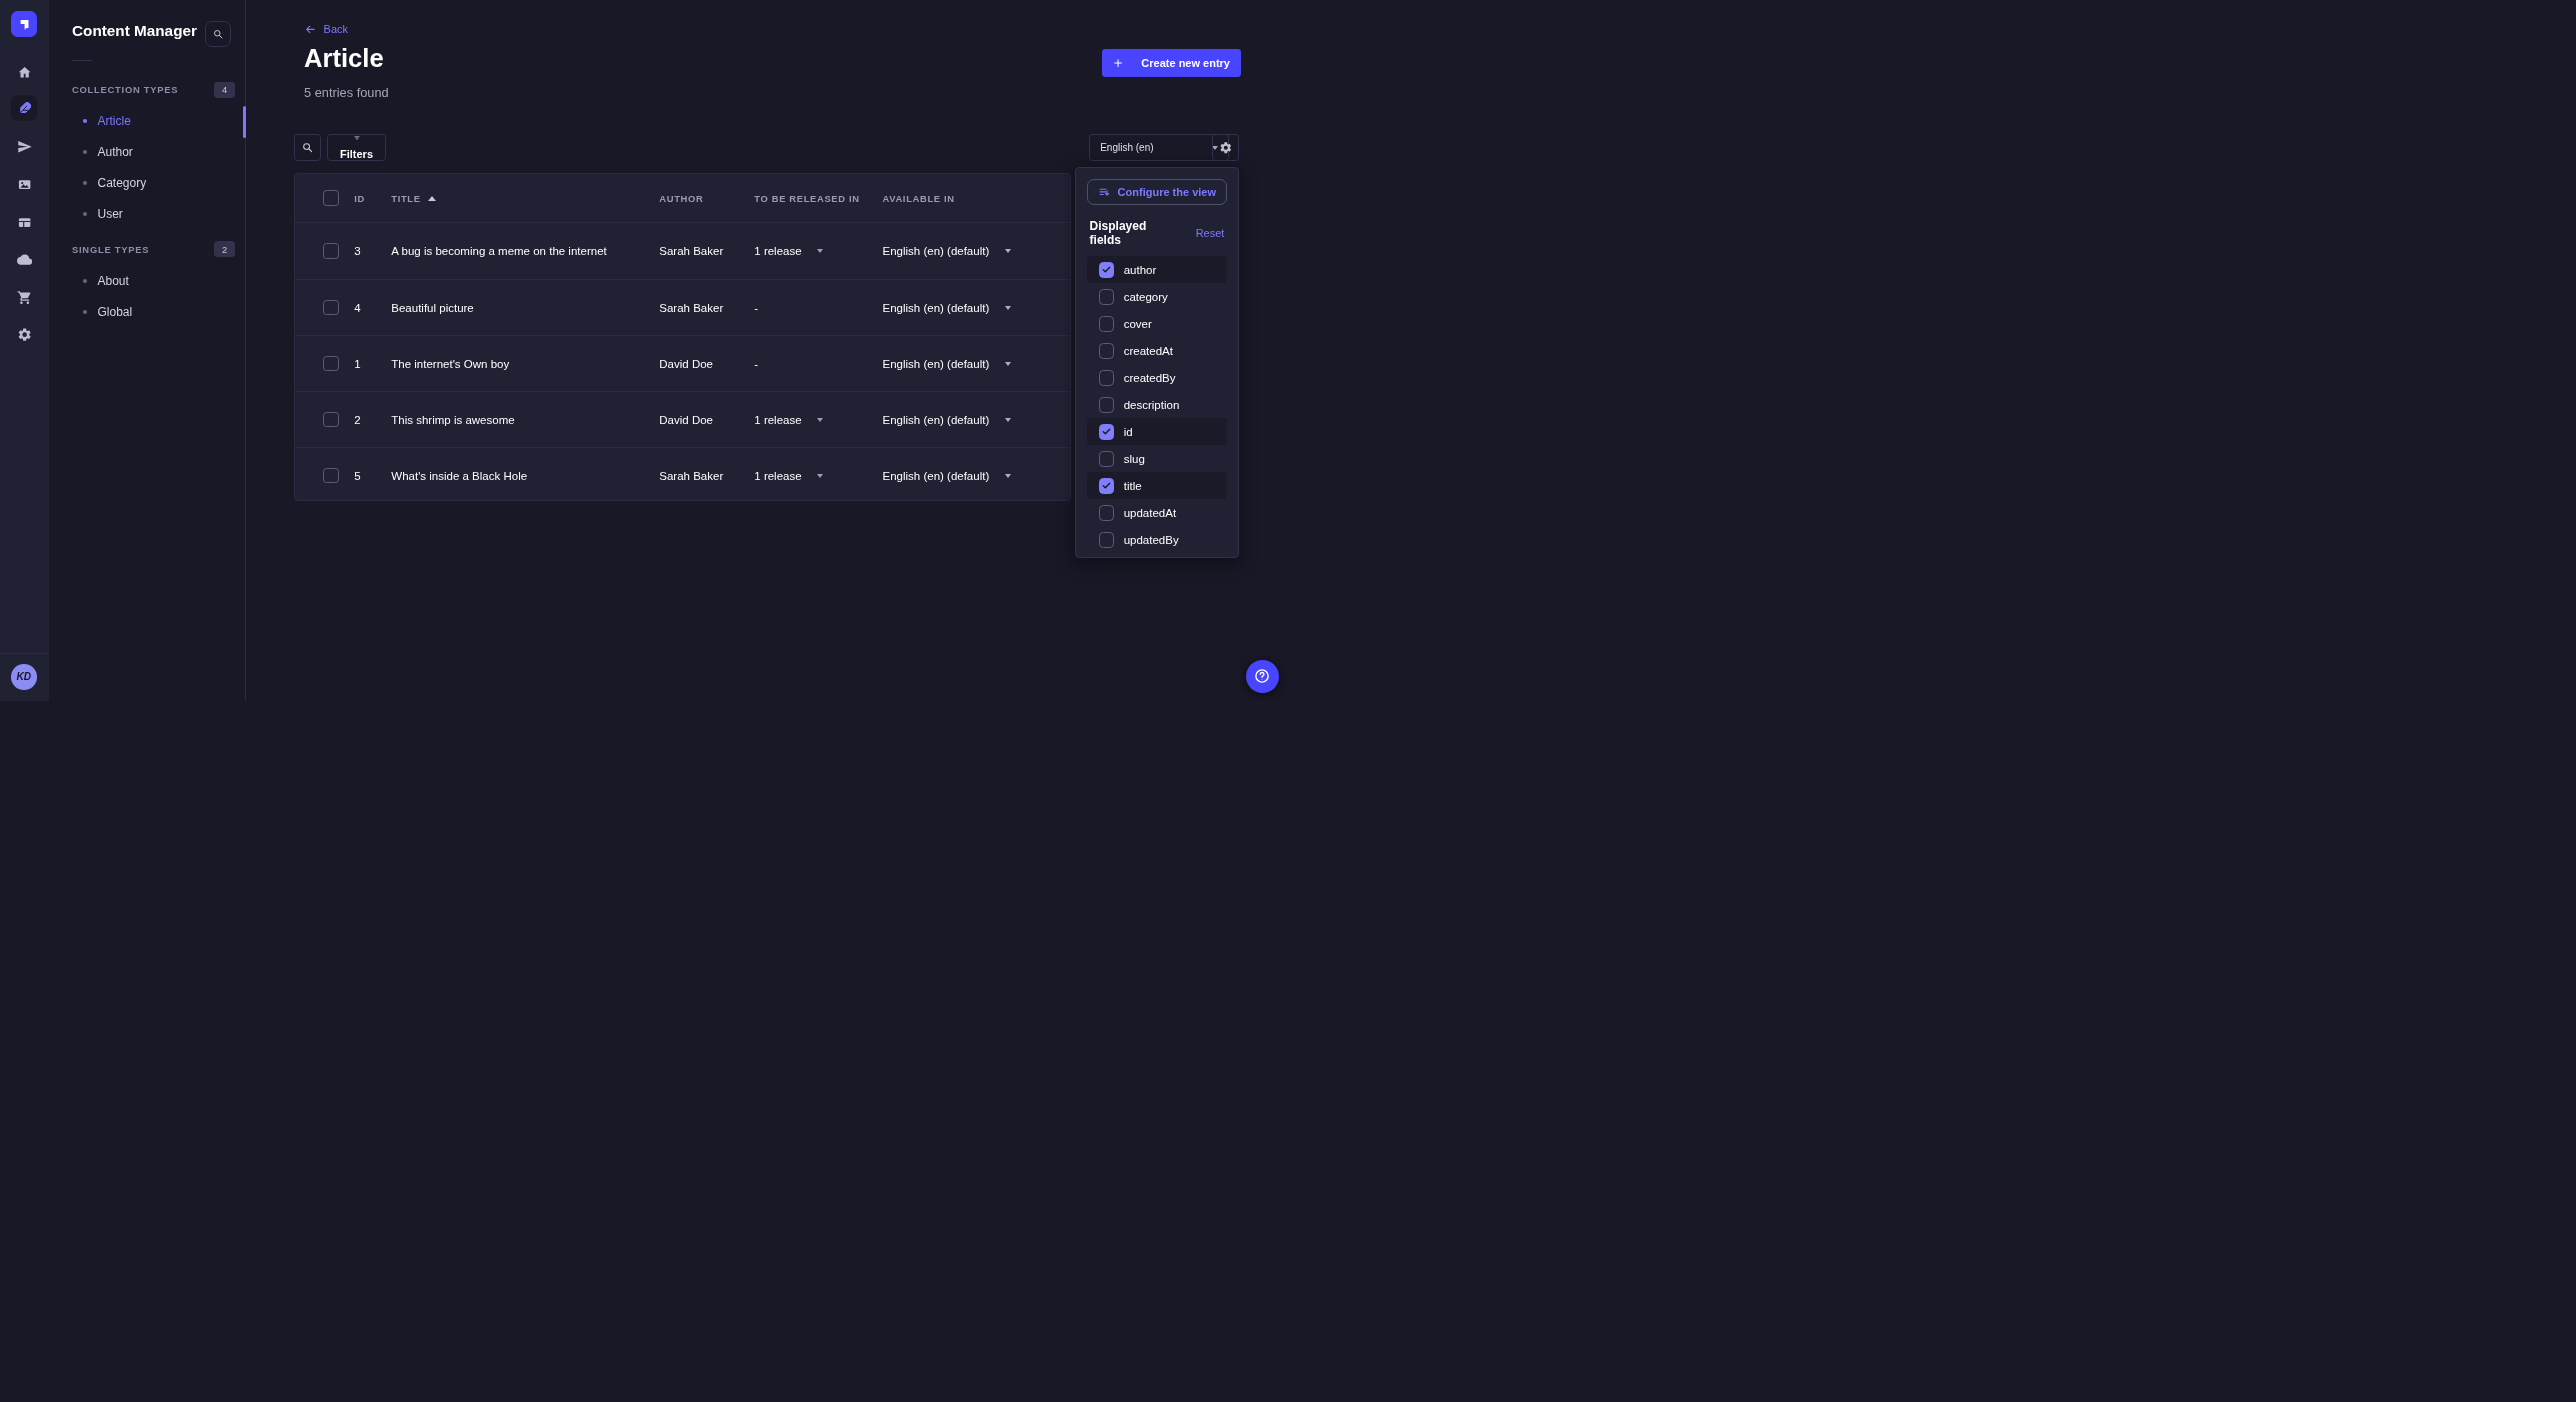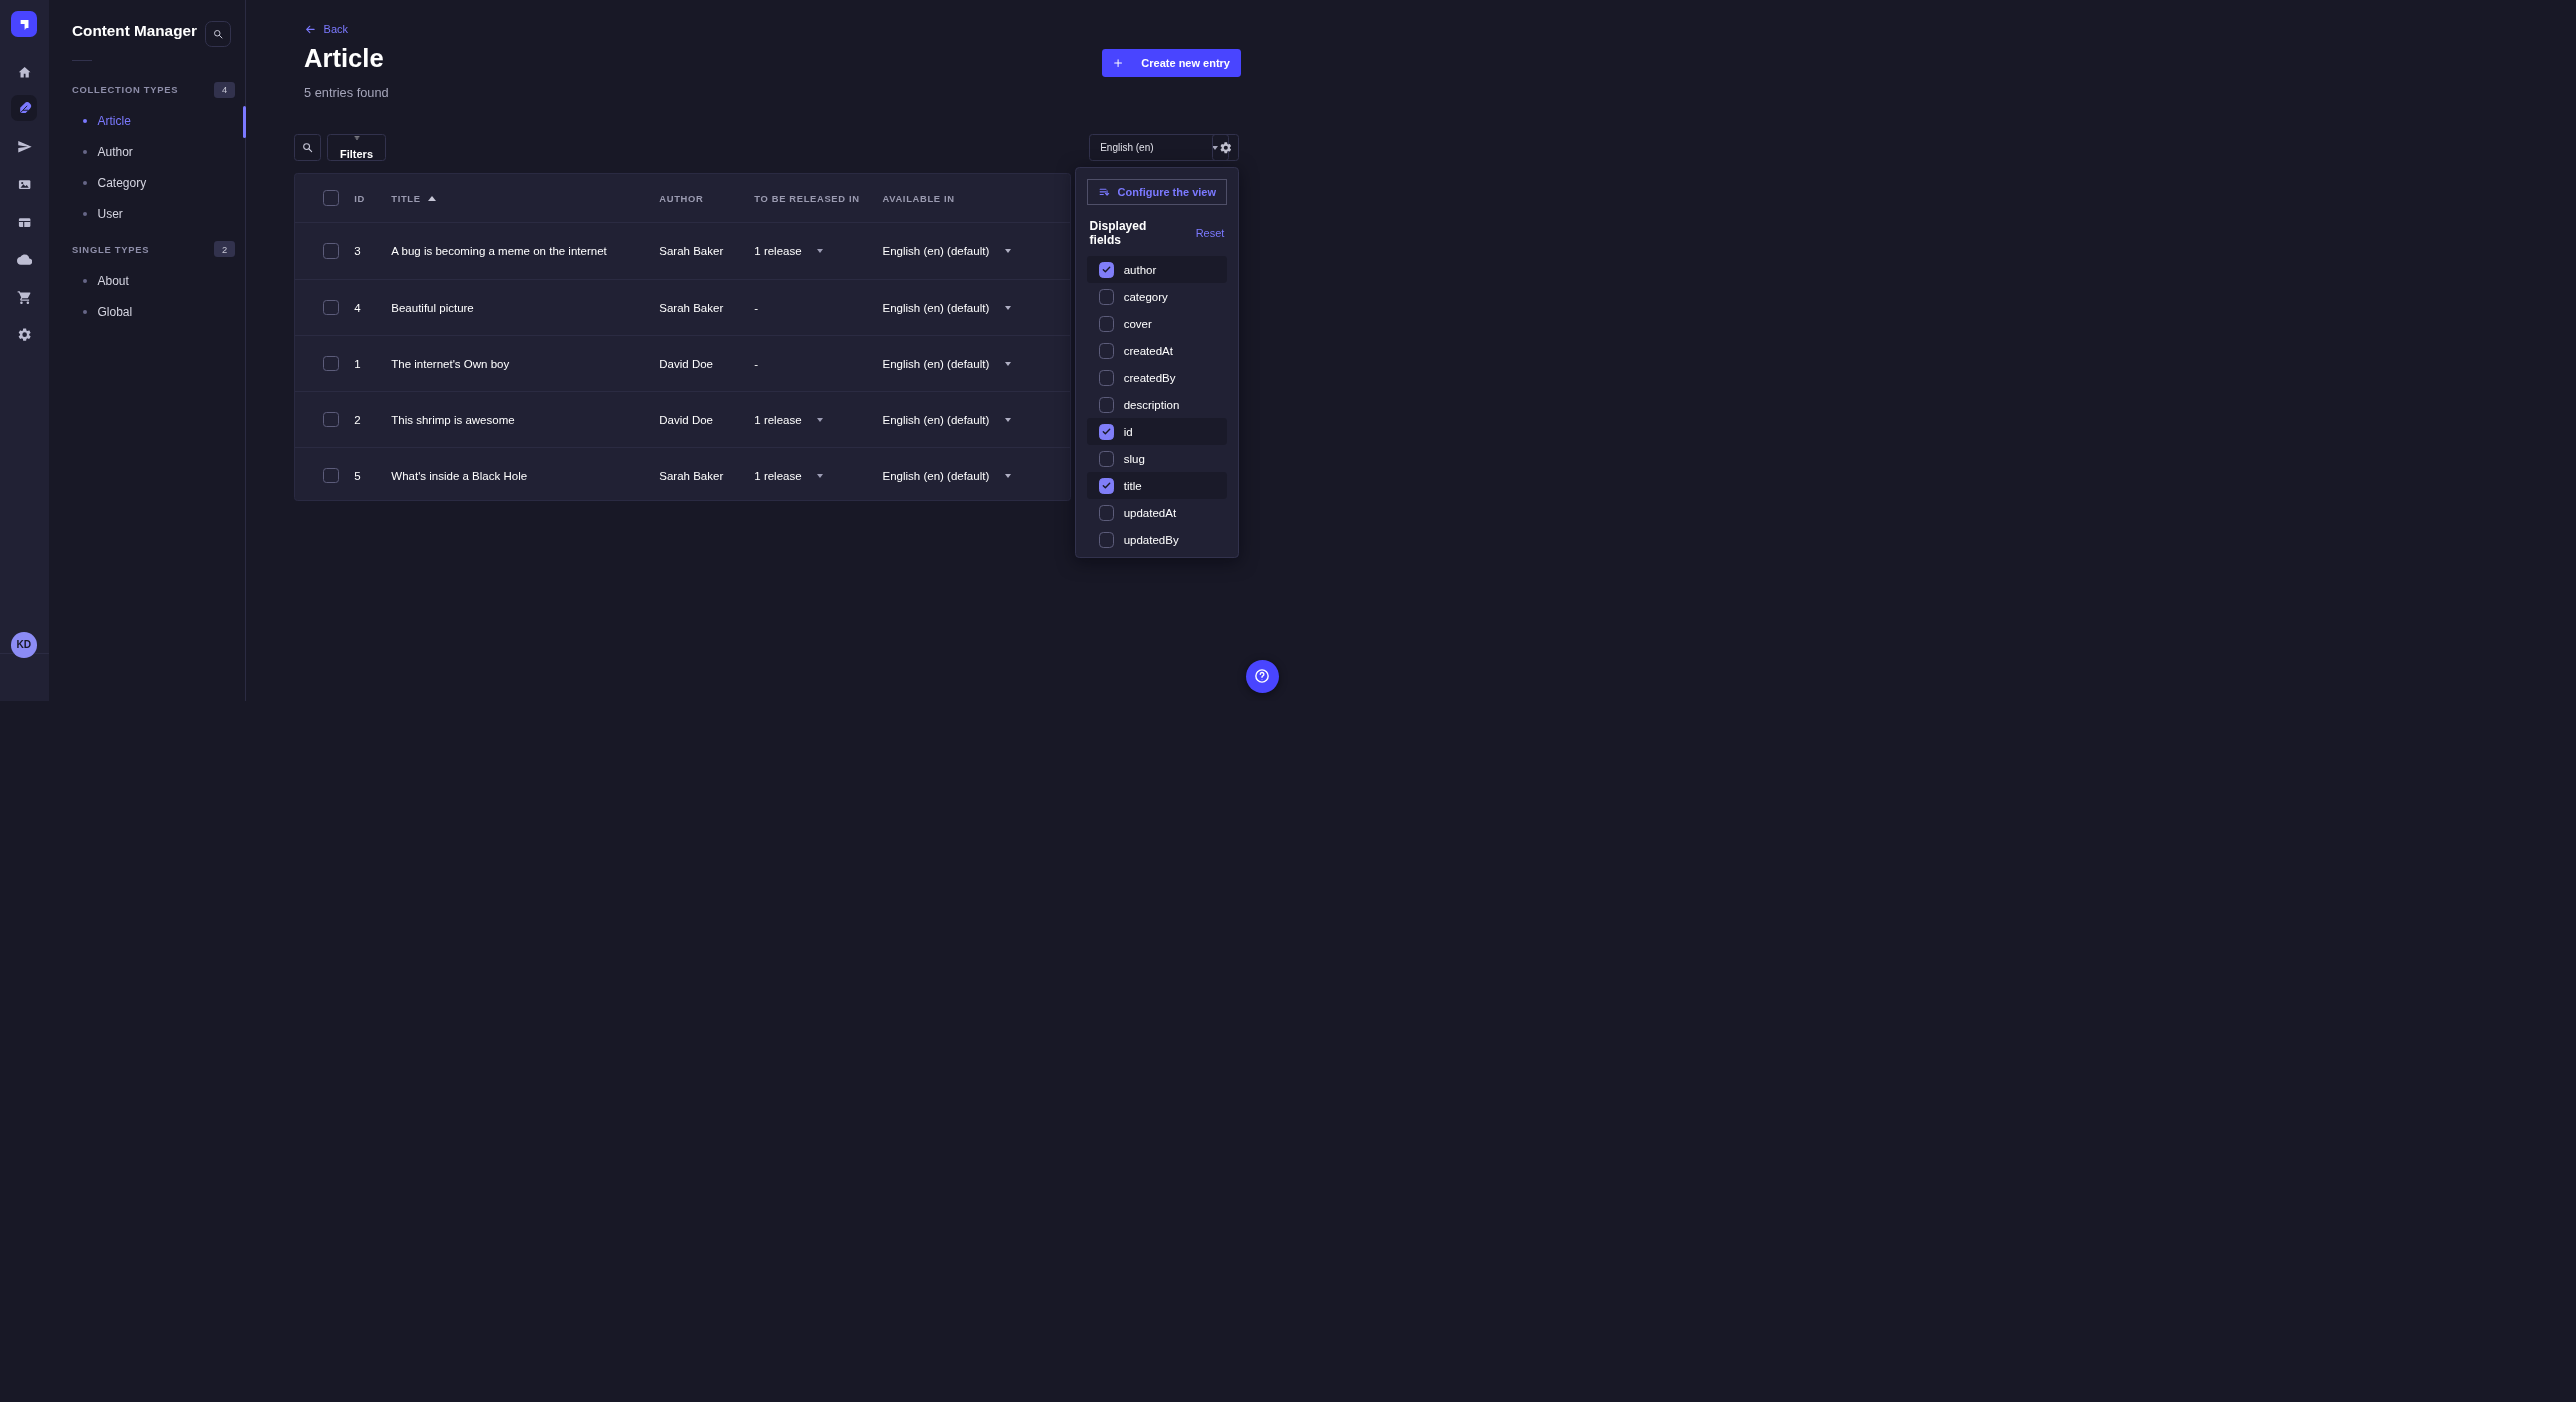--- a/index.html
+++ b/index.html
@@ -14,23 +14,23 @@
 
   
   .rail{position:absolute;left:0;top:0;bottom:0;width:49px;background:var(--panel);z-index:4;}
   .logo-tile{position:absolute;left:11px;top:11px;width:25.6px;height:25.6px;border-radius:6.8px;
     background:var(--accent);display:flex;align-items:center;justify-content:center;cursor:pointer;}
   .rail-btn{position:absolute;left:11px;width:26.4px;height:26.4px;border-radius:6.8px;color:var(--icon);
     display:flex;align-items:center;justify-content:center;cursor:pointer;}
   .rail-btn.active{background:var(--bg);color:var(--accent-l);}
   .rail-btn svg.ic{width:15.3px;height:15.3px;}
   .rail-divider{position:absolute;left:0;right:0;top:653px;height:0.9px;background:var(--line);}
-  .avatar{position:absolute;left:11px;top:632px;width:25.6px;height:25.6px;border-radius:50%;
+  .avatar{position:absolute;left:11px;top:664px;width:25.6px;height:25.6px;border-radius:50%;
     background:#8c8cf5;color:#181826;font-size:10.2px;font-weight:bold;
-    display:flex;align-items:center;justify-content:center;cursor:pointer;}
+    display:flex;align-items:center;justify-content:center;cursor:pointer;font-style:italic;}
 
   
   .subnav{position:absolute;left:49px;top:0;bottom:0;width:197px;background:var(--bg);
     border-right:0.9px solid var(--line);z-index:3;}
   .subnav-title{position:absolute;left:23px;top:22px;font-size:15.3px;font-weight:bold;color:var(--txt);}
   .subnav-search{position:absolute;left:156px;top:21px;width:25.6px;height:25.6px;border:0.9px solid var(--line2);
     border-radius:6.8px;background:transparent;color:#c8c8d8;display:flex;align-items:center;justify-content:center;cursor:pointer;}
   .subnav-search svg.ic{width:12px;height:12px;}
   .subnav-divider{position:absolute;left:23px;top:60px;width:20.4px;height:0.9px;background:var(--line2);}
   .nav-sections{position:absolute;top:75px;left:0;right:0;}
@@ -84,21 +84,21 @@
   .t-row + .t-row{border-top:0.9px solid var(--line);}
   .t-row .caret-down{color:#9d9db5;margin-left:7.7px;}
   .cb{width:15.3px;height:15.3px;border:0.9px solid #5c5c7a;border-radius:3.4px;margin-left:24px;flex:none;
     display:flex;align-items:center;justify-content:center;cursor:pointer;background:transparent;}
   .cb svg.ic{width:11px;height:11px;}
 
   
   .popover{position:absolute;right:49px;top:167px;width:164px;height:391px;background:var(--panel);
     border:0.9px solid var(--line2);border-radius:4.3px;box-shadow:0 3.4px 17px rgba(3,3,12,.5);
     padding:11px;z-index:6;}
-  .cfg-btn{height:26.4px;width:100%;border:0.9px solid #4f4f68;border-radius:0;display:flex;align-items:center;
+  .cfg-btn{height:26.4px;width:100%;border:0.9px solid #4f4f68;border-radius:7px;display:flex;align-items:center;
     justify-content:center;gap:6.8px;color:var(--accent-l);font-size:11px;font-weight:600;cursor:pointer;background:transparent;}
   .cfg-btn svg.ic{width:12.8px;height:12.8px;}
   .fields-head{margin:13.6px 2.6px 0;display:flex;align-items:center;justify-content:space-between;}
   .fields-title{font-size:12px;font-weight:bold;color:var(--txt);}
   .reset-link{font-size:11px;color:var(--accent-l);cursor:pointer;margin-left:21px;}
   .fields-list{margin-top:9.4px;}
   .field-row{height:27px;border-radius:3.4px;display:flex;align-items:center;gap:9.4px;padding-left:12px;
     font-size:11.5px;color:var(--txt);cursor:pointer;}
   .field-row.checked{background:#1a1a29;}
   .field-row .cb{margin-left:0;border-radius:4.3px;}

